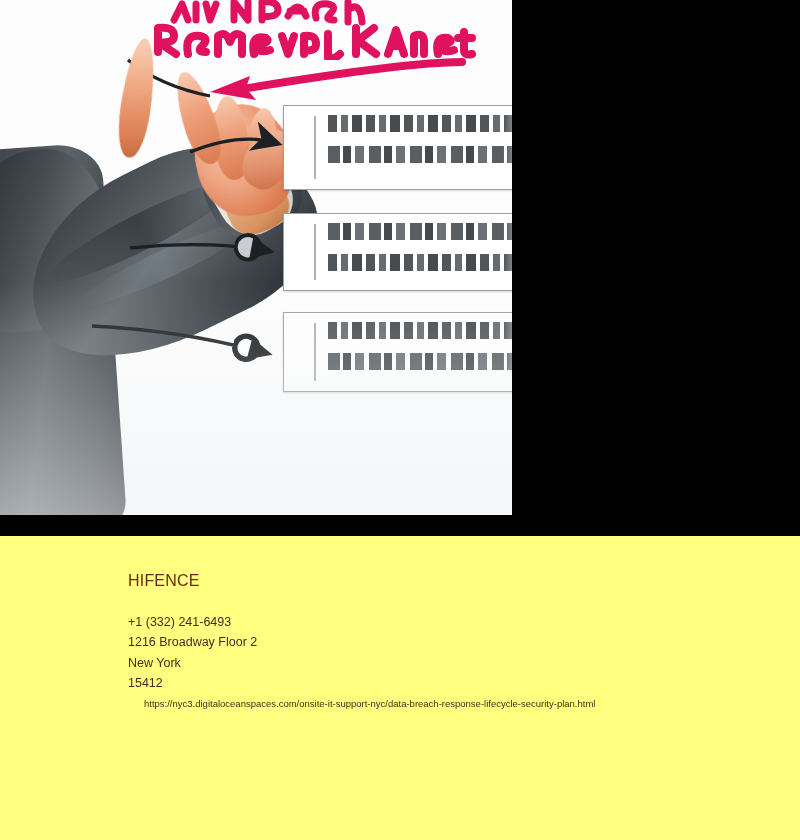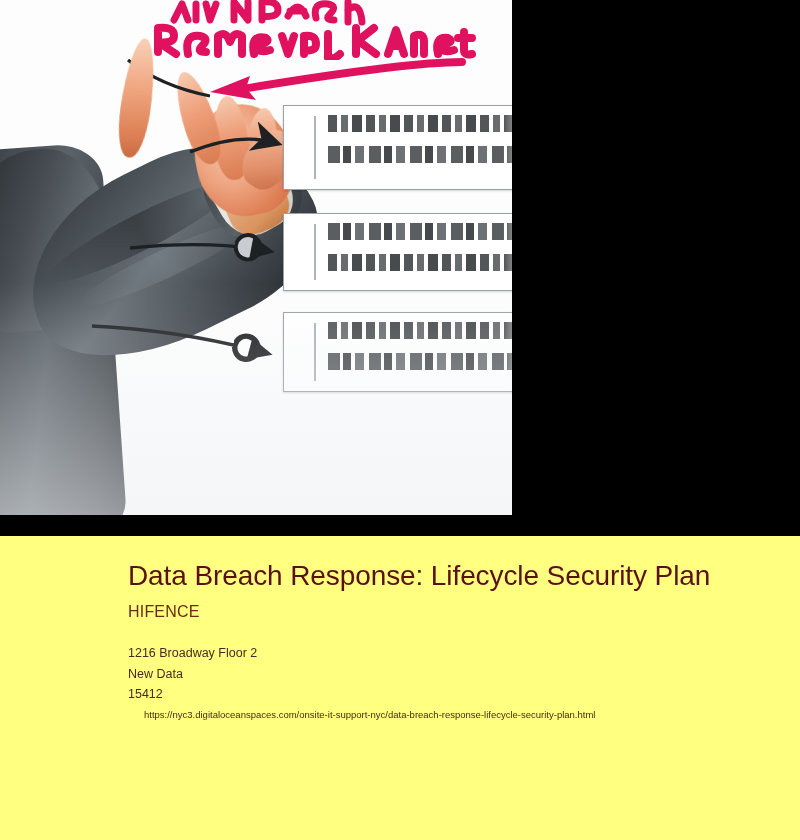--- a/index.html
+++ b/index.html
@@ -362,27 +362,27 @@
           <div class="glyphrow r2"></div>
         </div>
       </div>
 
     </div>
   </div>
 
   <div id="panel">
     <div id="panel-inner">
 
-      <h1 id="title">Data Breach Response: Lifecycle Security Plan</h1>
 
       <div id="org">HIFENCE</div>
 
       <ul id="contact">
+        <li>+1 (332) 241-6493</li>
         <li>1216 Broadway Floor 2</li>
-        <li>New Data</li>
+        <li>New York</li>
         <li>15412</li>
       </ul>
 
       <div id="url">https://nyc3.digitaloceanspaces.com/onsite-it-support-nyc/data-breach-response-lifecycle-security-plan.html</div>
 
     </div>
   </div>
 
 </div>
 

